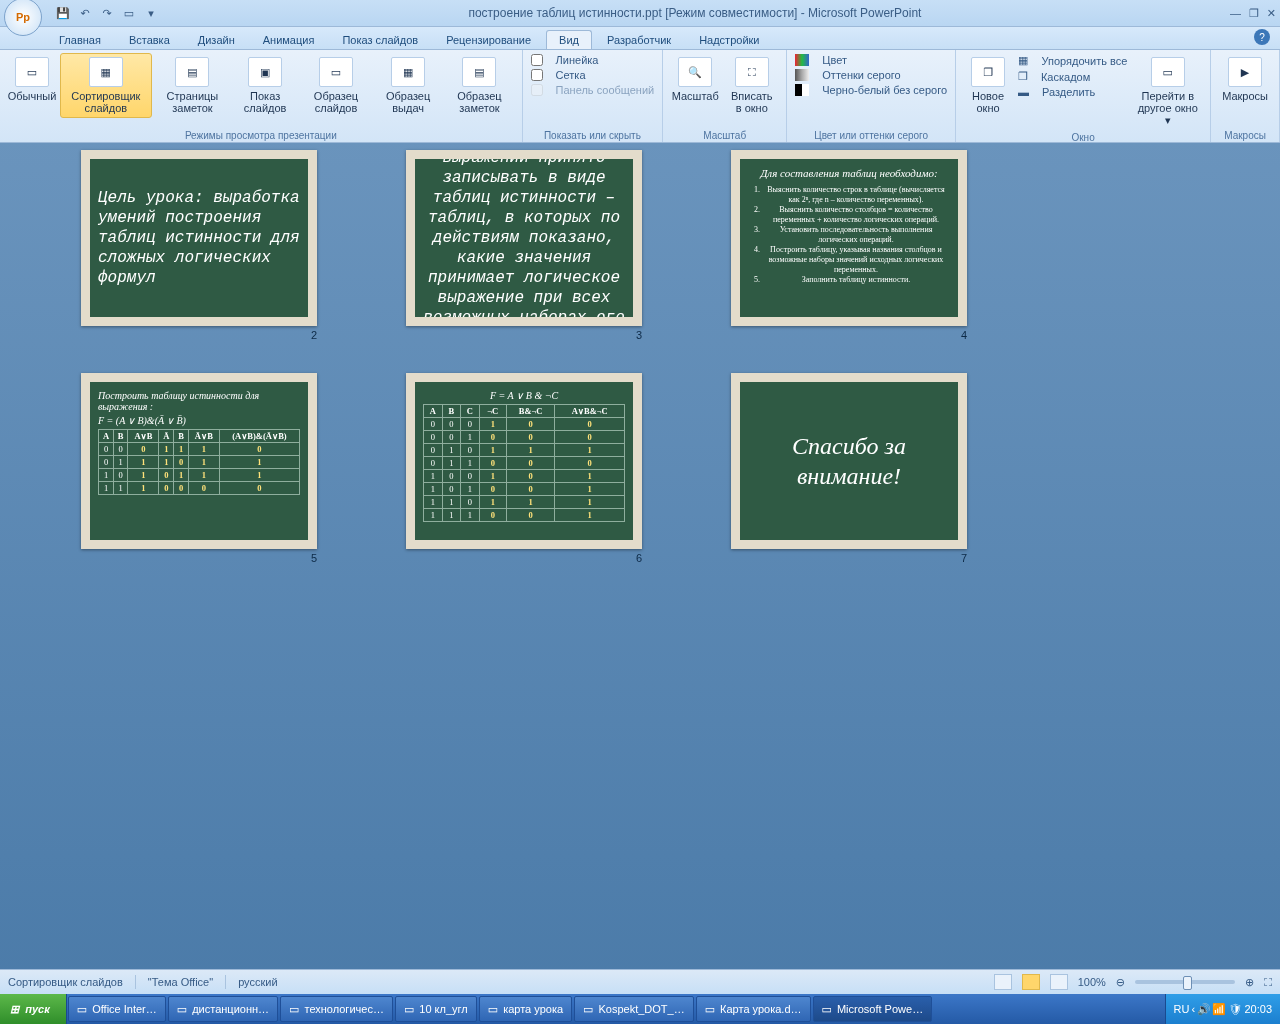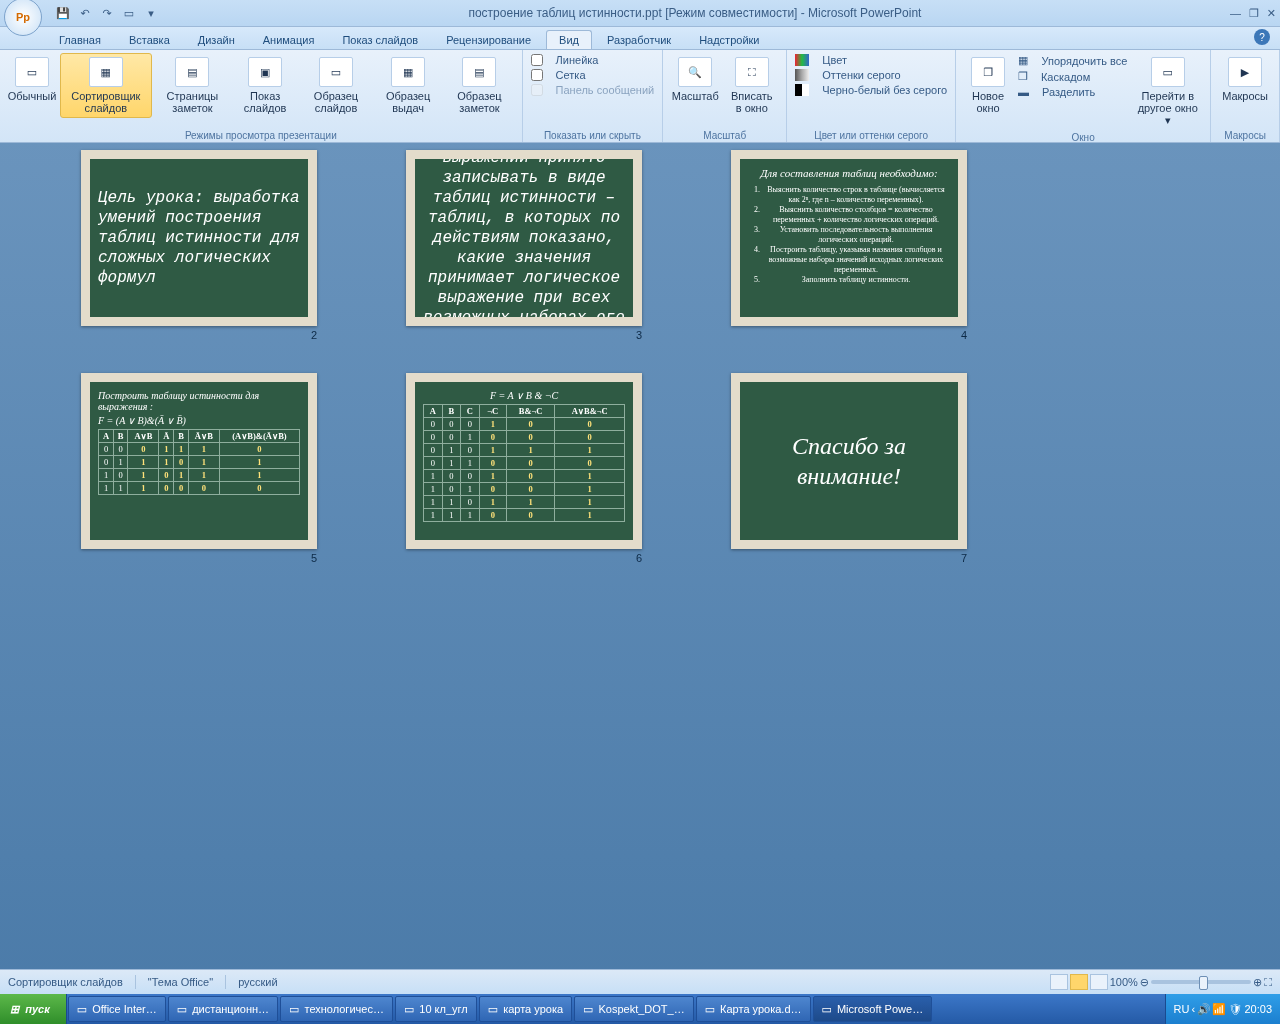--- a/index.html
+++ b/index.html
@@ -38,21 +38,21 @@
 .s-body.center{text-align:center}
 .s4 ol{margin:4px 0 0 14px;padding:0;font-size:8px;font-family:Tahoma;line-height:1.25}
 .s4 .hd{font-family:"Monotype Corsiva",cursive;font-style:italic;font-size:11px;text-align:center;margin-bottom:2px}
 .slide table{width:100%;border-collapse:collapse;font-size:8.5px;font-family:Tahoma}
 .slide table td,.slide table th{border:1px solid #8fae9e;padding:1px 2px;text-align:center;color:#fff}
 .slide table .y{color:#ffe27a;font-weight:bold}
 .thdr{font-family:"Monotype Corsiva",cursive;font-style:italic;font-size:10px;text-align:left;width:100%;margin-bottom:3px}
 
 .status{position:absolute;left:0;right:0;bottom:30px;height:24px;background:linear-gradient(#dce9f7,#c7dff6);border-top:1px solid #9db9d8;display:flex;align-items:center;padding:0 8px;gap:12px;font-size:11px;color:#355a85}
 .status .sep{width:1px;height:14px;background:#a9c3df}
-.status .right{margin-left:auto;display:flex;align-items:center;gap:2px}
+.status .right{margin-left:auto;display:flex;align-items:center;gap:10px}
 .vbtn{width:16px;height:14px;border:1px solid #a9c3df;background:#eaf2fb}
 .vbtn.on{background:#ffd66b;border-color:#e0b84c}
 .zoomslider{width:100px;height:4px;background:#a9c3df;position:relative;border-radius:2px}
 .zoomslider .th{position:absolute;left:48%;top:-4px;width:7px;height:12px;background:#eaf2fb;border:1px solid #6d8fb5;border-radius:2px}
 
 .taskbar{position:absolute;left:0;right:0;bottom:0;height:30px;background:linear-gradient(#3c77c8,#245aa6);display:flex;align-items:center;color:#fff;font-size:11px}
 .start{height:30px;padding:0 16px 0 10px;background:linear-gradient(#5cb84a,#2f8e2a);display:flex;align-items:center;gap:6px;font-weight:bold;font-style:italic;border-right:1px solid #1a4a8f}
 .tbtn{height:24px;margin:0 1px;padding:0 8px;background:linear-gradient(#4e86cf,#2f66b4);border:1px solid #1f4f98;border-radius:2px;display:flex;align-items:center;gap:5px;max-width:126px;overflow:hidden;white-space:nowrap}
 .tbtn.act{background:linear-gradient(#2a5fab,#1d4a8a)}
 .tray{margin-left:auto;height:30px;background:linear-gradient(#2f9ee8,#1c7fcf);display:flex;align-items:center;gap:2px;padding:0 8px;border-left:1px solid #1a4a8f}

